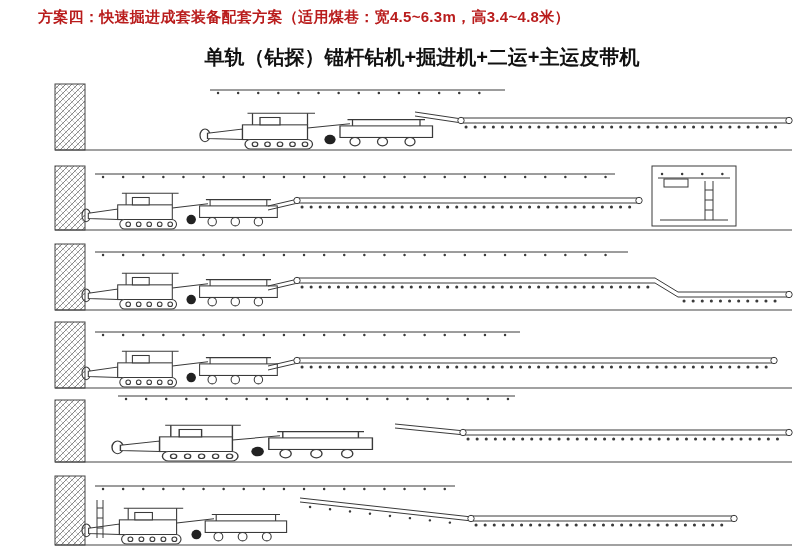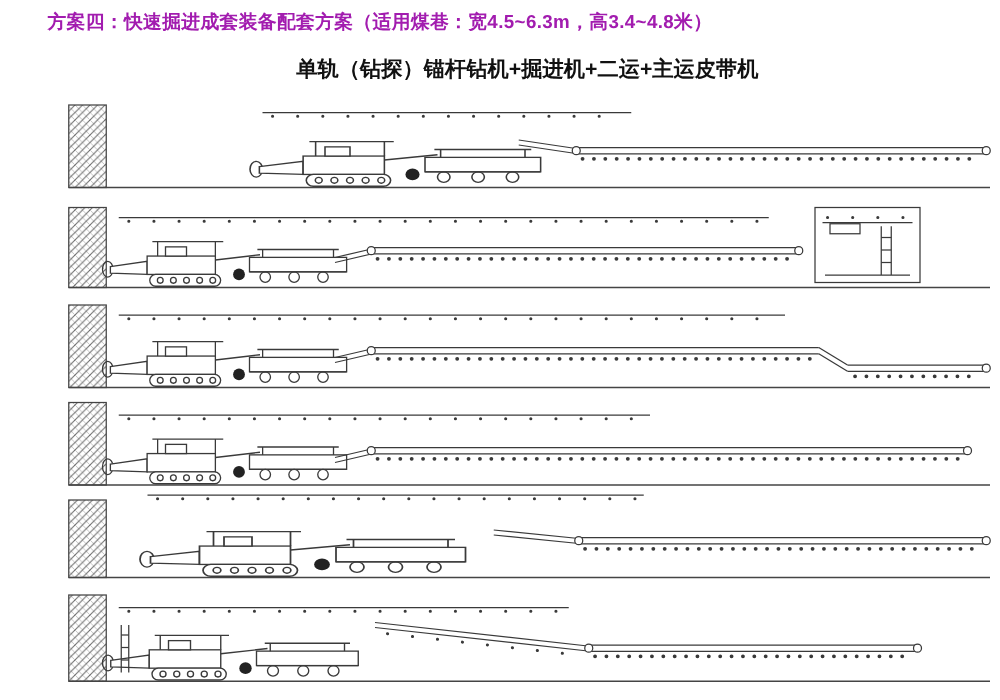--- a/index.html
+++ b/index.html
@@ -2,25 +2,25 @@
 <html><head>
 <meta charset="utf-8">
 <style>
   html,body{margin:0;padding:0}
   body{
     width:800px;height:560px;background:#ffffff;position:relative;overflow:hidden;
     font-family:"Liberation Sans","DejaVu Sans",sans-serif;
   }
   .header{
     position:absolute;left:38px;top:8px;
-    font-size:15px;font-weight:bold;color:#a21caf;letter-spacing:.3px;white-space:nowrap;
+    font-size:15px;font-weight:bold;color:#b91c1c;letter-spacing:.3px;white-space:nowrap;
   }
   .subtitle{
     position:absolute;left:0;right:0;top:44px;text-align:center;
-    font-size:17px;font-weight:bold;color:#111;padding-left:44px;
+    font-size:20px;font-weight:bold;color:#111;padding-left:44px;
   }
   svg.canvas{position:absolute;left:0;top:0}
   .ln{fill:none;stroke:#3a3a3a;stroke-width:1}
   .fl{fill:#ffffff;stroke:#3a3a3a;stroke-width:1}
   .rock{fill:url(#hx);stroke:#444;stroke-width:1}
   .flr{stroke:#444;stroke-width:1.2}
   .dots{stroke:#3a3a3a;stroke-width:3;stroke-linecap:round;stroke-dasharray:0.1 9;fill:none}
   .dots2{stroke:#3a3a3a;stroke-width:2.4;stroke-linecap:round;stroke-dasharray:0.1 20;fill:none}
 </style>
 </head>

